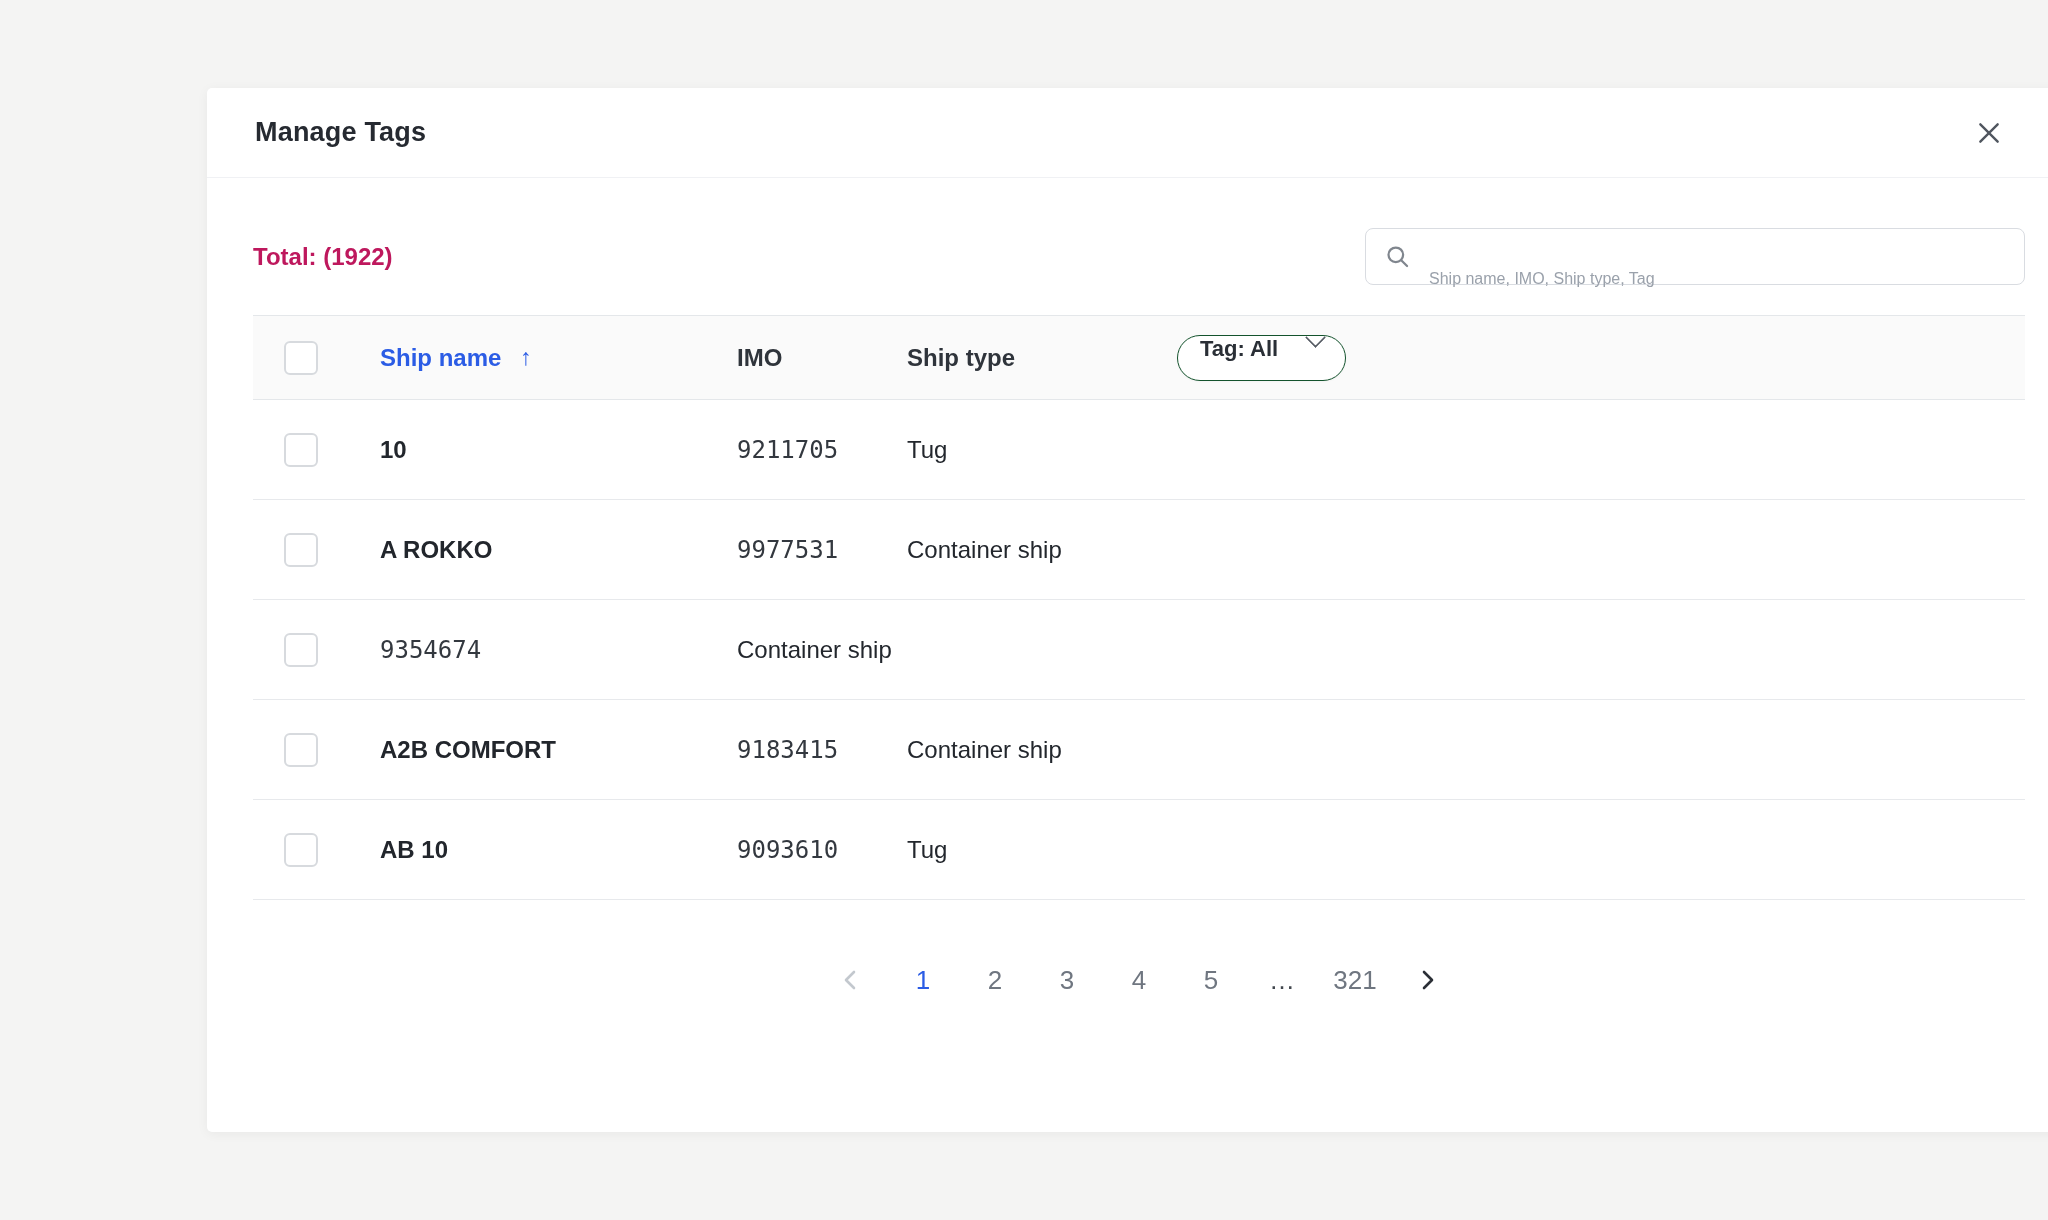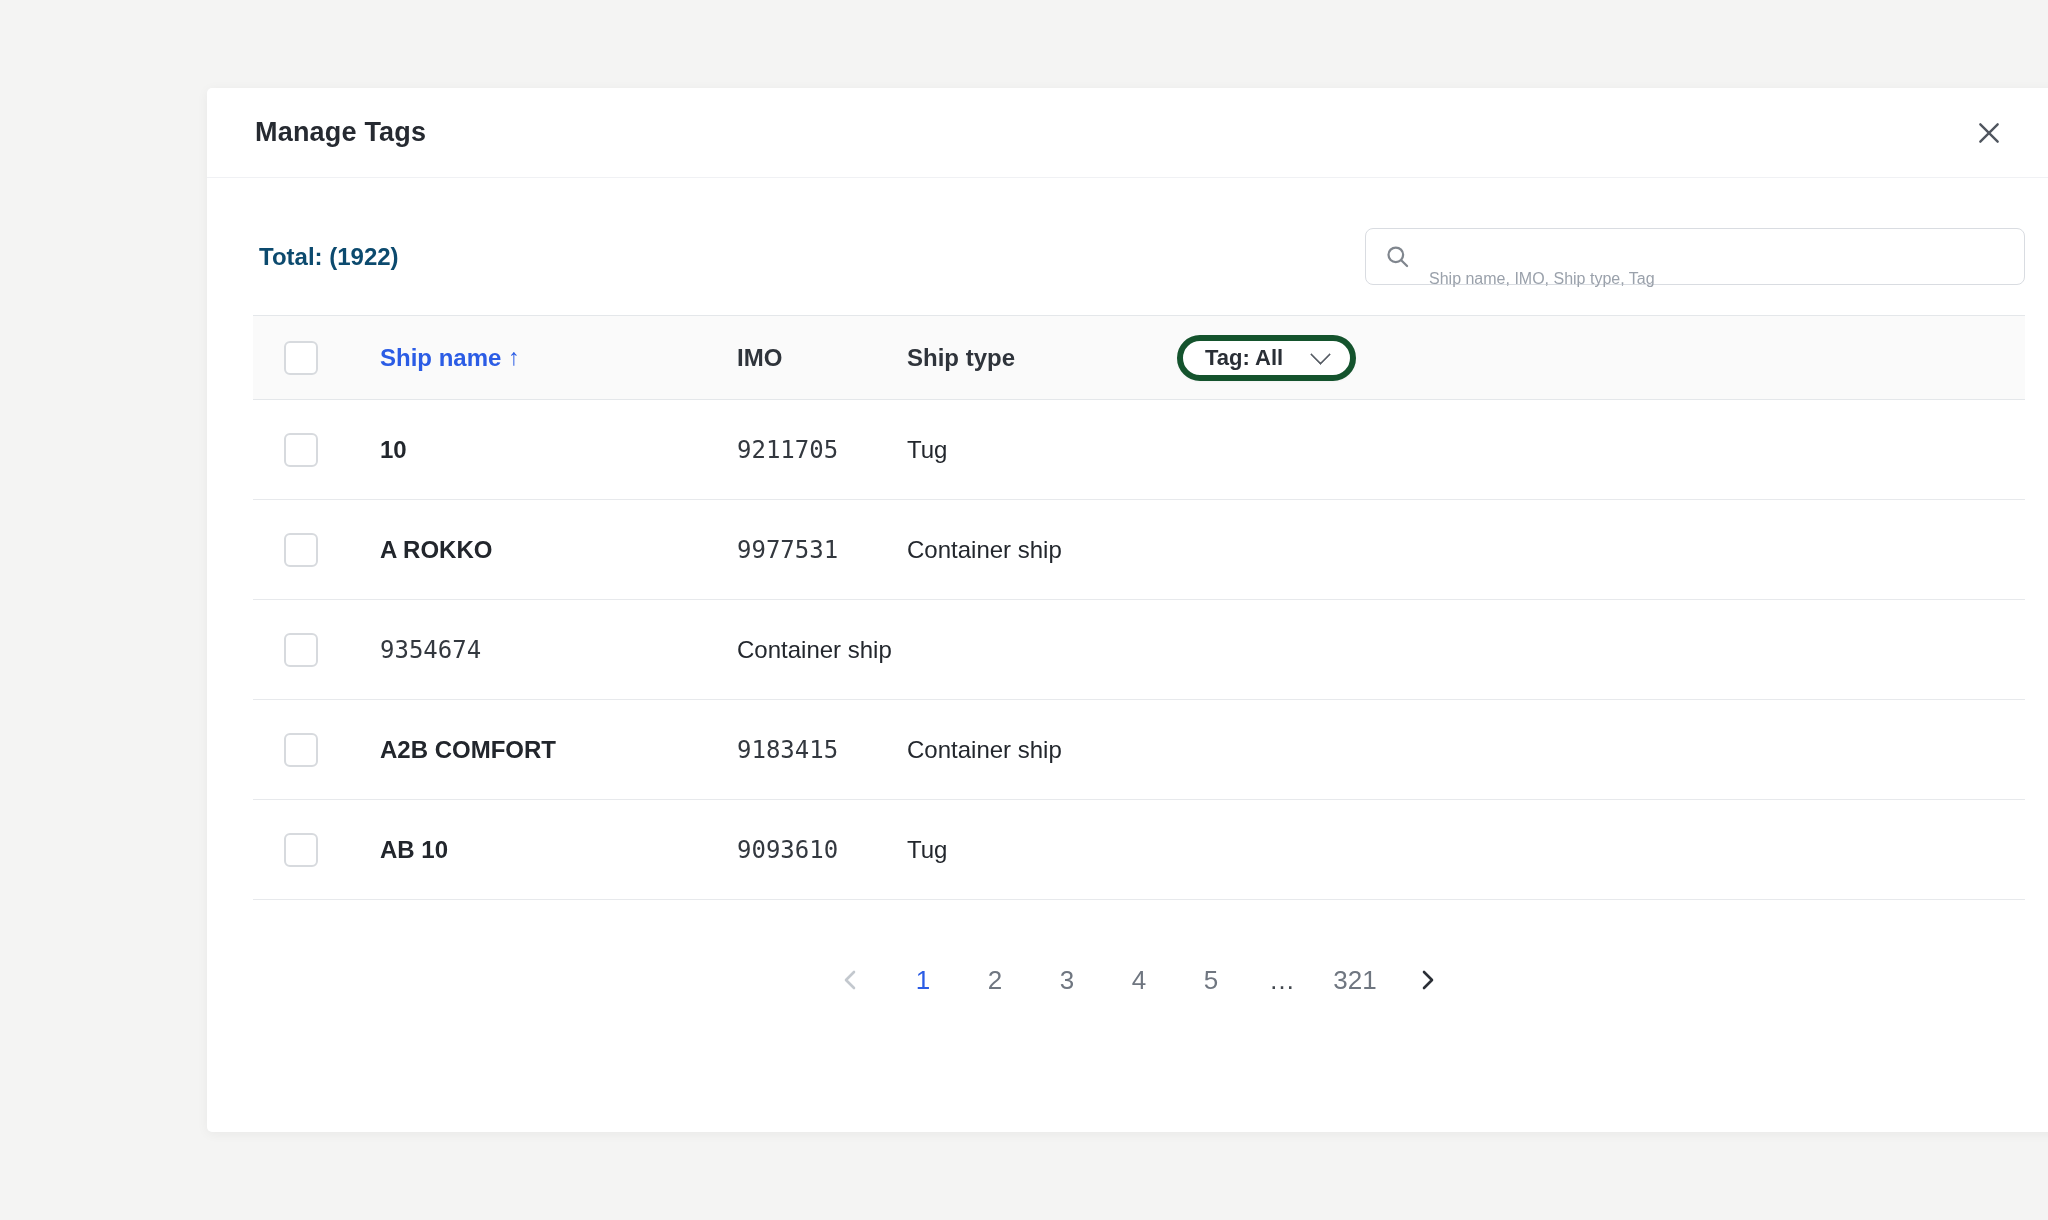--- a/index.html
+++ b/index.html
@@ -25,21 +25,21 @@
   .close-btn{
     width:44px;height:44px;display:flex;align-items:center;justify-content:center;
     cursor:pointer;border:none;background:transparent;padding:0;
   }
   .close-btn svg{width:26px;height:26px;stroke:#50565f;stroke-width:2.2;fill:none;stroke-linecap:round;}
   
   .content{flex:1;padding:0 44px 0 46px;box-sizing:border-box;display:flex;flex-direction:column;}
   .toolbar{
     margin-top:50px;display:flex;align-items:center;justify-content:space-between;
   }
-  .total-label{font-size:24px;font-weight:700;color:#0c4a6e;margin-left:6px;}
+  .total-label{font-size:24px;font-weight:700;color:#be185d;}
   .search-box{
     width:660px;height:57px;box-sizing:border-box;
     border:1px solid #d9dce1;border-radius:8px;background:#fff;
     display:flex;align-items:center;padding:0 18px;
   }
   .search-box svg{width:27px;height:27px;flex:0 0 auto;margin-right:16px;}
   .search-input{
     border:none;outline:none;flex:1;font-size:16px;color:#262a31;background:transparent;
     font-family:"Liberation Sans","DejaVu Sans",sans-serif;
     margin-top:45px;
@@ -54,29 +54,29 @@
   .thead{
     height:85px;background:#fafafa;
     border-top:1px solid #e4e7ea;border-bottom:1px solid #e4e7ea;
   }
   .tbody .trow{height:100px;border-bottom:1px solid #e7e9ec;background:#fff;}
   .cb{
     width:34px;height:34px;margin-left:31px;box-sizing:border-box;
     border:2px solid #d7dade;border-radius:6px;background:#fff;cursor:pointer;
   }
   .col-header{font-size:24px;font-weight:600;color:#2f343b;}
-  .sort-header{color:#2b5ce5;font-weight:700;cursor:pointer;display:flex;align-items:center;gap:7px;}
+  .sort-header{color:#2b5ce5;font-weight:700;cursor:pointer;display:flex;align-items:center;gap:19px;}
   .sort-arrow{font-size:23px;font-weight:700;color:#2b5ce5;}
   .cell-name{font-size:24px;font-weight:700;color:#22262c;}
   .cell-imo{font-family:"DejaVu Sans Mono","Liberation Mono",monospace;font-size:24px;color:#33383f;}
   .cell-type{font-size:24px;font-weight:400;color:#23272d;}
   .tag-pill{
-    justify-self:start;display:flex;align-items:center;gap:30px;
+    justify-self:start;display:flex;align-items:flex-start;gap:30px;
     height:46px;padding:0 22px;box-sizing:border-box;background:#fff;
-    border:6px solid #14532d;border-radius:23px;cursor:pointer;
+    border:1px solid #14532d;border-radius:23px;cursor:pointer;
     box-shadow:0 1px 2px rgba(0,0,0,0.03);
   }
   .tag-pill-label{font-size:22px;font-weight:600;color:#2a2f36;}
   .chev-down{
     width:13px;height:13px;border-right:2.4px solid #565c64;border-bottom:2.4px solid #565c64;
     transform:rotate(45deg);margin-top:-6px;border-radius:1px;
   }
   
   .pagination{
     margin-top:50px;display:flex;align-items:center;justify-content:center;

